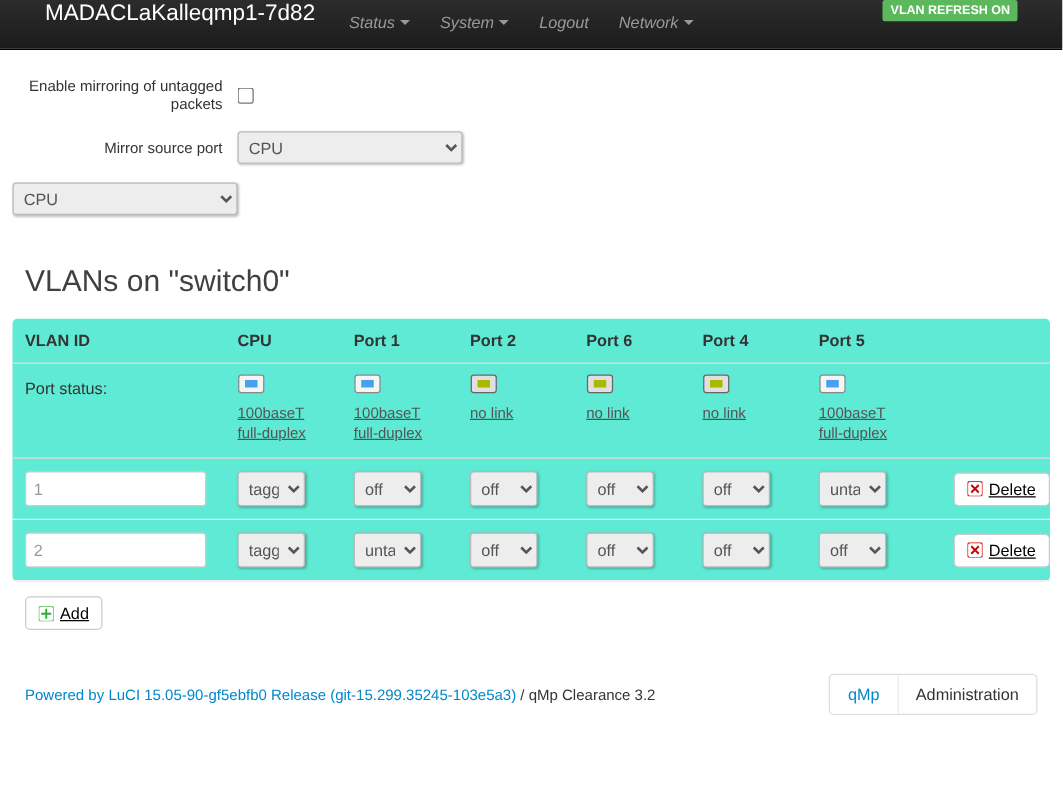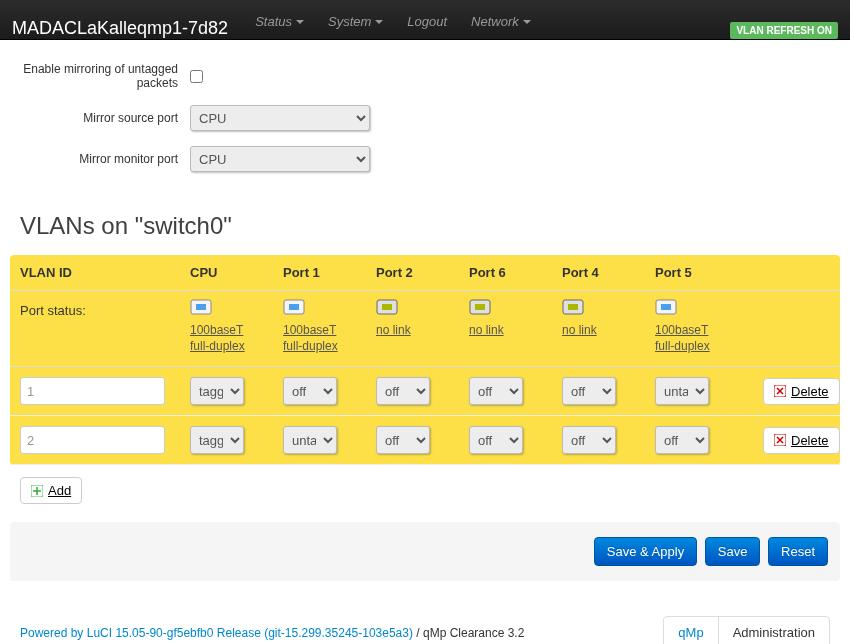--- a/index.html
+++ b/index.html
@@ -1,18 +1,18 @@
 <!DOCTYPE html>
 <html><head>
   <meta charset="utf-8">
   <style>
     * { box-sizing: border-box; margin: 0; padding: 0; }
     body { font-family: "Helvetica Neue", Helvetica, Arial, sans-serif; font-size: 13px; color: #333; background: #fff; }
     
-    .navbar { background: #1b1b1b; background: linear-gradient(#2c2c2c, #1b1b1b); height: 40px; border-bottom: 1px solid #000; display: flex; align-items: flex-end; padding: 0 12px; }
+    .navbar { background: #1b1b1b; background: linear-gradient(#2c2c2c, #1b1b1b); height: 40px; border-bottom: 1px solid #000; display: flex; align-items: flex-start; padding: 0 36px; }
     .navbar-brand { color: #fff; font-size: 18px; font-weight: 200; margin-right: 15px; }
     .navbar-menu { display: flex; flex: 1; font-style: italic; }
     .navbar-item { color: #999; padding: 10px 12px; cursor: pointer; display: flex; align-items: center; gap: 4px; }
     .caret { display: inline-block; width: 0; height: 0; border-left: 4px solid transparent; border-right: 4px solid transparent; border-top: 4px solid #999; }
     .auto-refresh { background: #5cb85c; color: #fff; font-size: 10px; font-weight: bold; padding: 3px 6px; border-radius: 2px; }
     
     .container { max-width: 850px; padding: 0 10px; }
     
     .form-row { display: flex; align-items: center; margin-bottom: 15px; }
     .form-label { width: 180px; text-align: right; padding-right: 12px; color: #333; font-size: 12px; }
@@ -22,21 +22,21 @@
       width: 180px; height: 26px; background: #ededed;
       border: 1px solid #bbb; border-radius: 3px;
       font-size: 13px; color: #555; padding: 2px 4px;
       box-shadow: 1px 1px 2px rgba(0,0,0,0.25);
     }
     
     input[type="checkbox"] { width: 13px; height: 13px; }
     
     h2.section-title { font-size: 24px; font-weight: normal; color: #404040; margin: 40px 0 15px 10px; }
     
-    .vlan-table { width: 100%; background: #fde047; border-radius: 4px; }
+    .vlan-table { width: 100%; background: #5eead4; border-radius: 4px; }
     .vlan-header { display: flex; border-bottom: 1px solid #ddd; padding: 10px 0; font-weight: bold; font-size: 13px; }
     .vlan-row { display: flex; padding: 8px 0; align-items: flex-start; }
     .vlan-status-row { border-bottom: 1px solid #ddd; padding-bottom: 12px; }
     .vlan-data-row { border-bottom: 1px solid #eee; padding: 10px 0; align-items: center; }
     
     .col-vlanid { width: 180px; padding-left: 10px; }
     .col-port { width: 93px; }
     .col-actions { flex: 1; text-align: left; padding-left: 15px; }
     
     .port-icon { width: 22px; height: 18px; display: block; margin-bottom: 6px; }
@@ -105,21 +105,20 @@
   </div>
   
   <div class="form-row">
     <label class="form-label">Mirror source port</label>
     <div class="form-control-box">
       <select class="form-select"><option>CPU</option></select>
     </div>
   </div>
   
   <div class="form-row">
-    <label class="form-label">Mirror monitor port</label>
     <div class="form-control-box">
       <select class="form-select"><option>CPU</option></select>
     </div>
   </div>
   
   <h2 class="section-title">VLANs on "switch0"</h2>
   
   <div class="vlan-table">
     <div class="vlan-header">
       <div class="col-vlanid">VLAN ID</div>
@@ -222,25 +221,20 @@
   </div>
   
   <button class="btn btn-add">
     <svg width="12" height="12" viewBox="0 0 12 12">
         <rect width="12" height="12" rx="2" fill="#fff" stroke="#5b5"></rect>
         <path d="M6 2 V10 M2 6 H10" stroke="#3a3" stroke-width="1.5"></path>
       </svg>
     <span>Add</span>
   </button>
   
-  <div class="actions-bar">
-    <button class="btn-primary">Save &amp; Apply</button>
-    <button class="btn-primary">Save</button>
-    <button class="btn-primary">Reset</button>
-  </div>
   
   <div class="footer">
     <div>
       <a href="#">Powered by LuCI 15.05-90-gf5ebfb0 Release (git-15.299.35245-103e5a3)</a><span> / qMp Clearance 3.2</span>
     </div>
     <div class="footer-tabs">
       <div class="footer-tab footer-tab-active">qMp</div>
       <div class="footer-tab">Administration</div>
     </div>
   </div>

